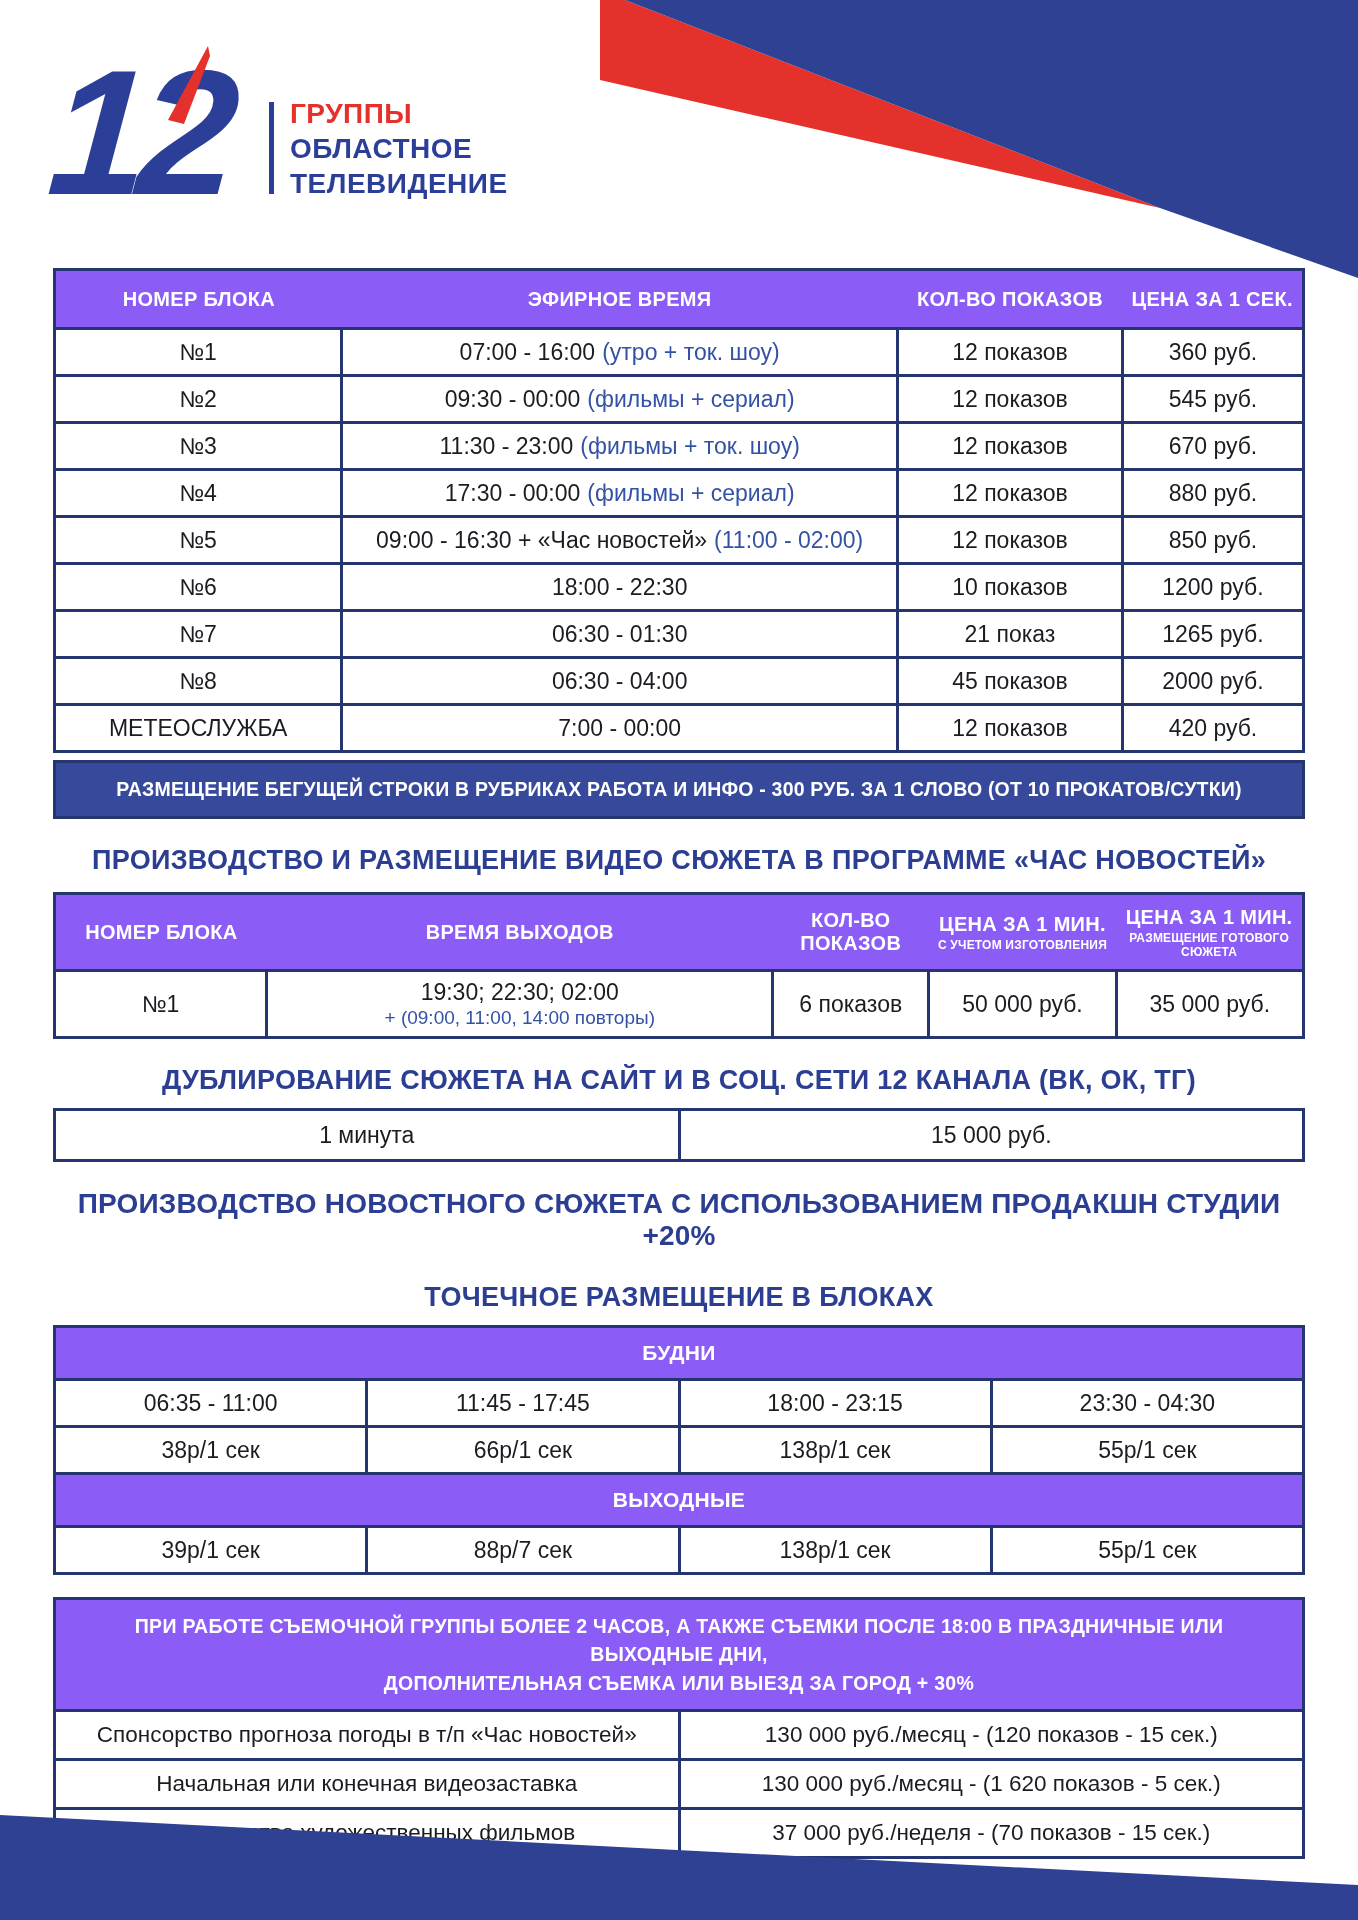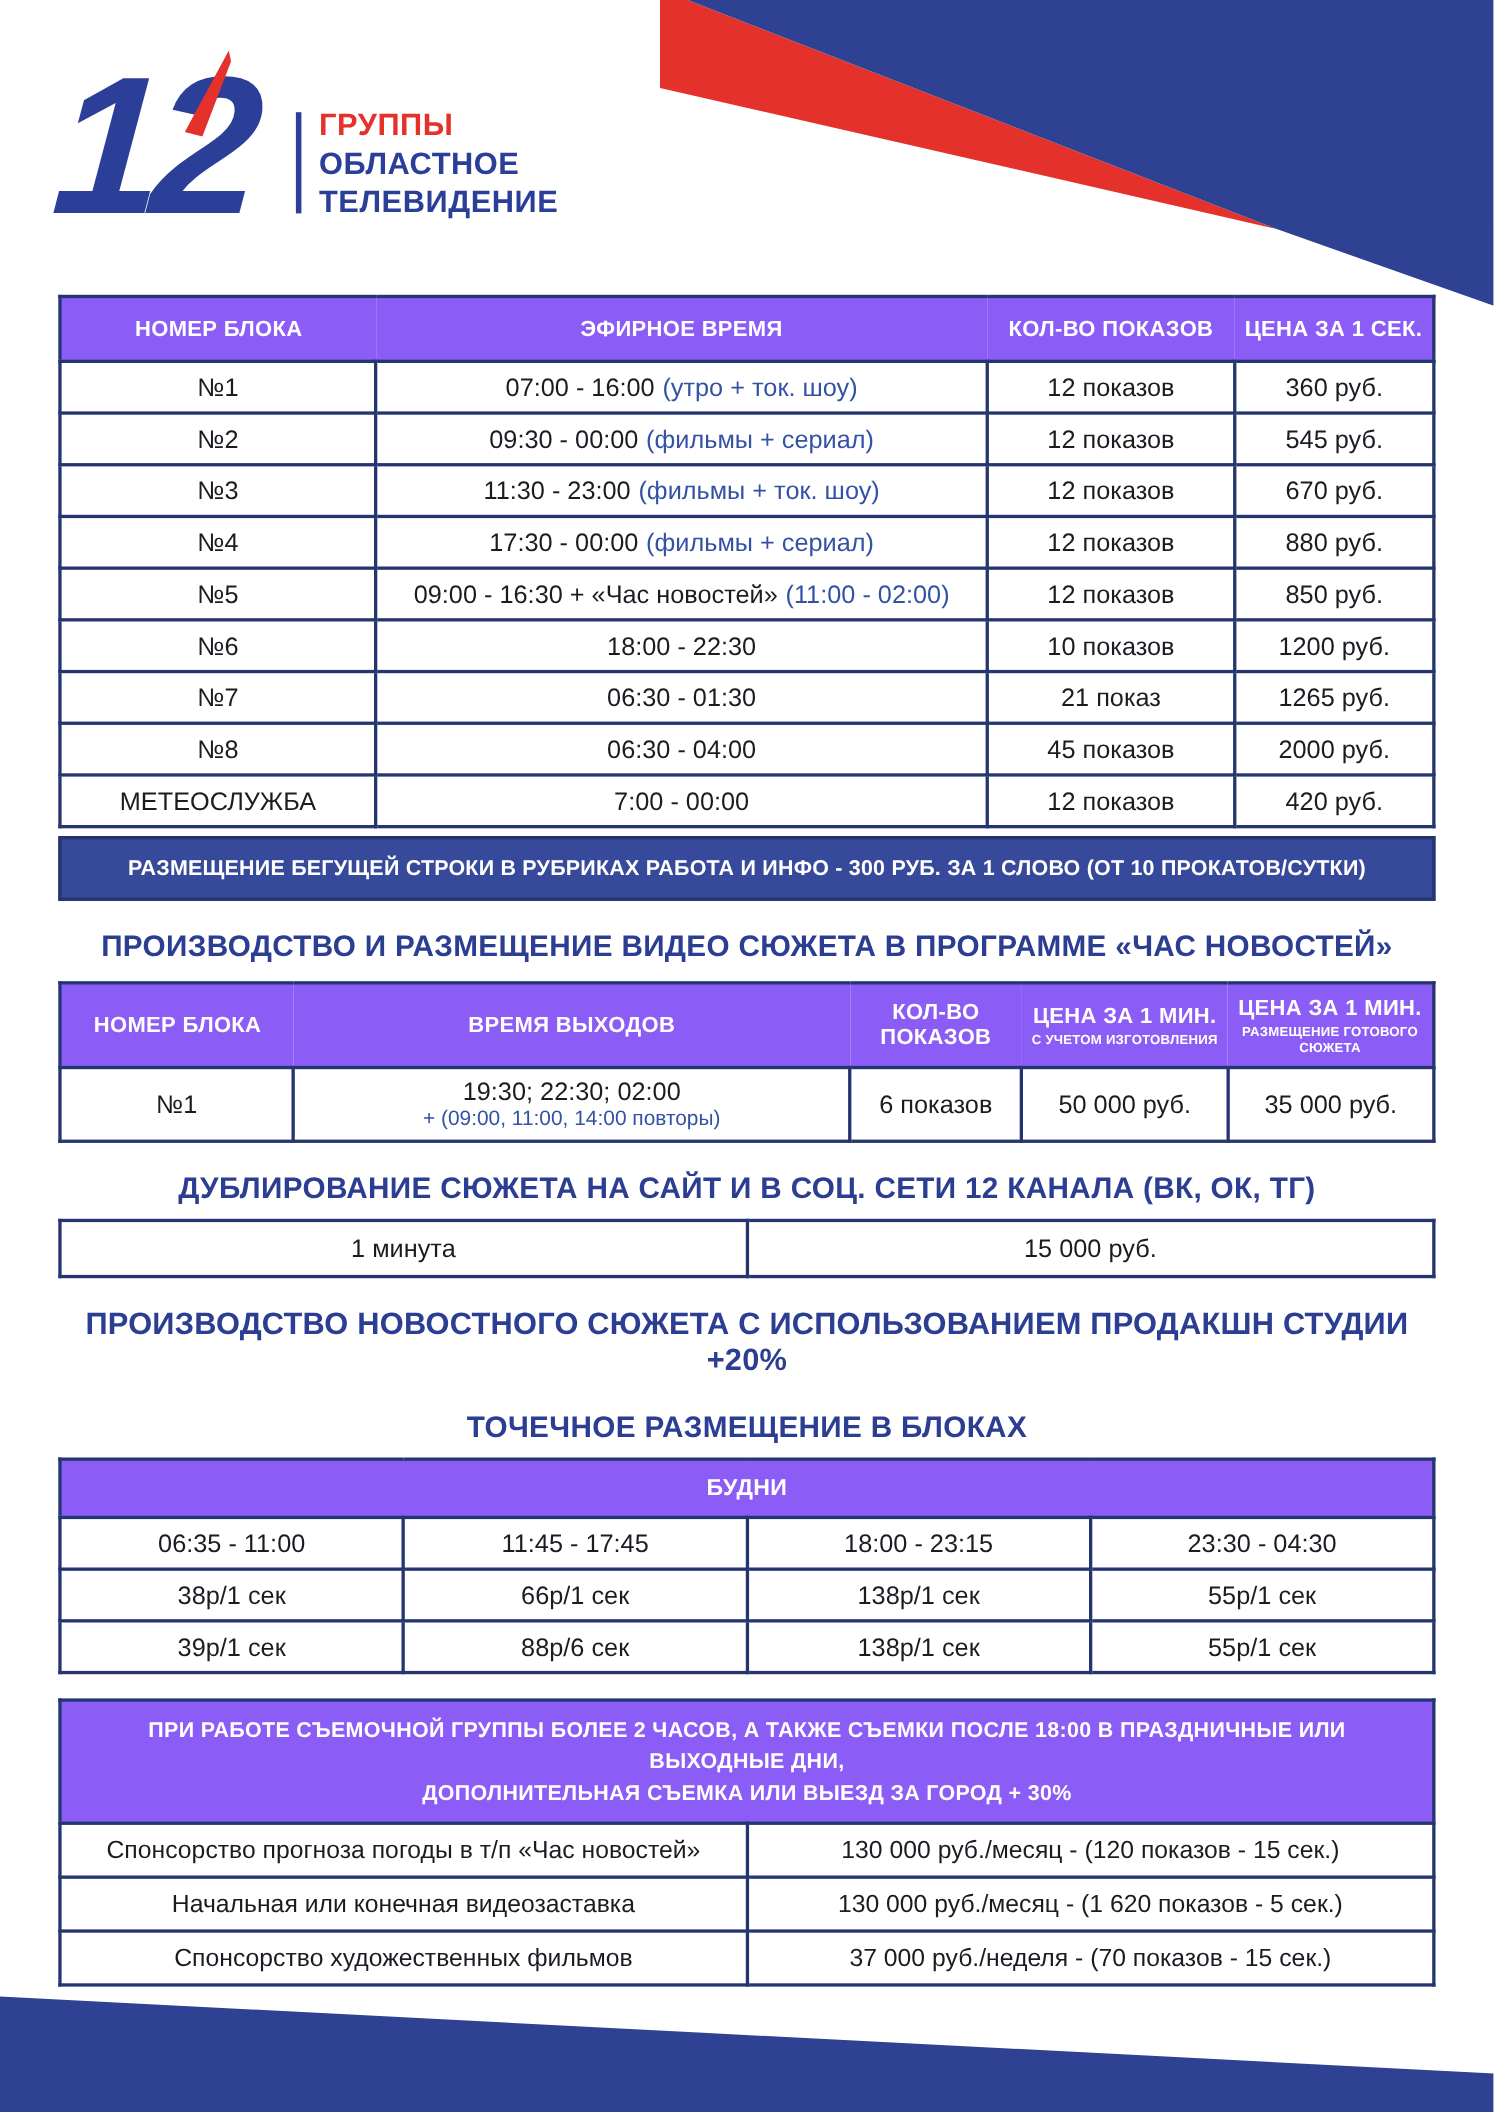--- a/index.html
+++ b/index.html
@@ -239,22 +239,25 @@
         <td>18:00 - 23:15</td>
         <td>23:30 - 04:30</td>
       </tr>
       <tr>
         <td>38р/1 сек</td>
         <td>66р/1 сек</td>
         <td>138р/1 сек</td>
         <td>55р/1 сек</td>
       </tr>
       <tr>
+        <th colspan="4">ВЫХОДНЫЕ</th>
+      </tr>
+      <tr>
         <td>39р/1 сек</td>
-        <td>88р/6 сек</td>
+        <td>88р/7 сек</td>
         <td>138р/1 сек</td>
         <td>55р/1 сек</td>
       </tr>
     </tbody>
       </table>
 
     <table class="bordered sponsor mt-sponsor">
       <colgroup>
           <col style="width:50%">
           <col style="width:50%">

